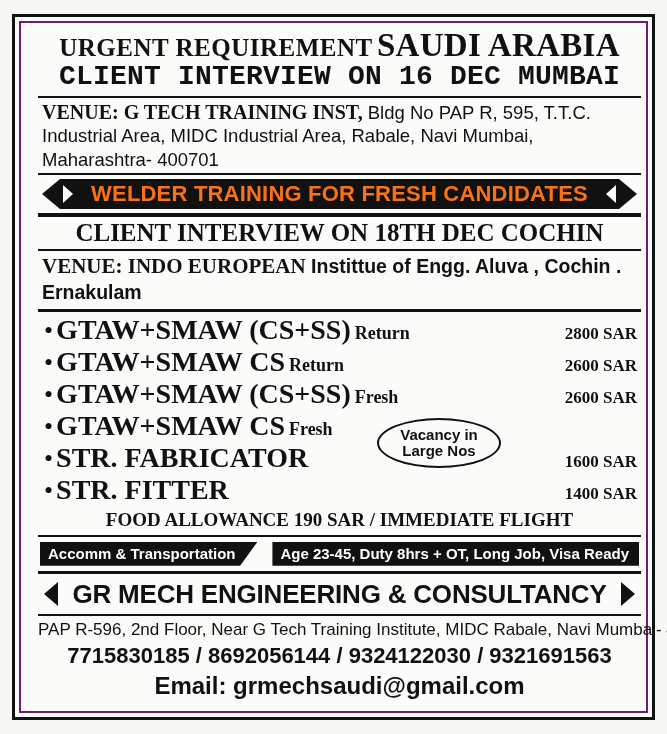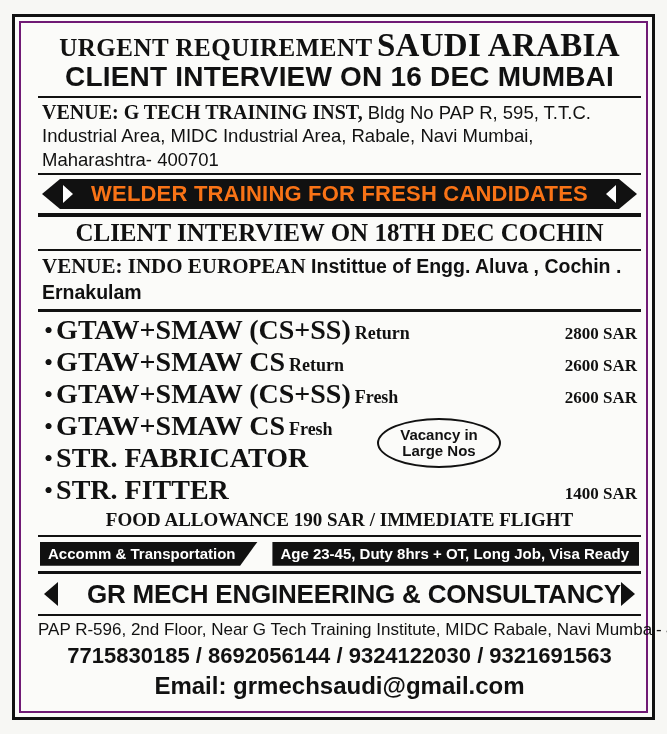--- a/index.html
+++ b/index.html
@@ -58,21 +58,21 @@
     font-size: 25px;
     letter-spacing: .5px;
   }
   .line1 .big {
     font-family: "Liberation Serif", serif;
     font-weight: bold;
     font-size: 33px;
     letter-spacing: .3px;
   }
   .line2 {
-    font-family: Liberation Sans, sans-serif;
+    font-family: Liberation Mono, monospace;
     font-weight: bold;
     font-size: 28px;
     line-height: 1.08;
     letter-spacing: .2px;
     white-space: nowrap;
   }
 
   
   .venue {
     padding: 3px 2px 2px 4px;
@@ -256,21 +256,21 @@
   .tag.right { clip-path: polygon(0 0, 100% 0, 100% 100%, 0 100%); }
 
   
   .company-wrap {
     padding: 5px 0 4px 0;
     border-bottom: 2px solid #111;
   }
   .company {
     position: relative;
     margin: 0 20px;
-    text-align: right;
+    text-align: center;
     font-family: "Liberation Sans", sans-serif;
     font-weight: bold;
     font-size: 26px;
     letter-spacing: -.2px;
     white-space: nowrap;
   }
   .company .arrow-l, .company .arrow-r {
     position: absolute;
     top: 50%;
     transform: translateY(-50%);
@@ -370,20 +370,21 @@
           <span class="title">GTAW+SMAW CS</span>
           <span class="qual">Fresh</span>
           <span class="spacer"></span>
         </div>
 
         <div class="job">
           <span class="bullet">•</span>
           <span class="title">STR. FABRICATOR</span>
           <span class="qual"></span>
           <span class="spacer"></span>
+          <span class="salary">1600 SAR</span>
         </div>
 
         <div class="job">
           <span class="bullet">•</span>
           <span class="title">STR. FITTER</span>
           <span class="qual"></span>
           <span class="spacer"></span>
           <span class="salary">1400 SAR</span>
         </div>
 

